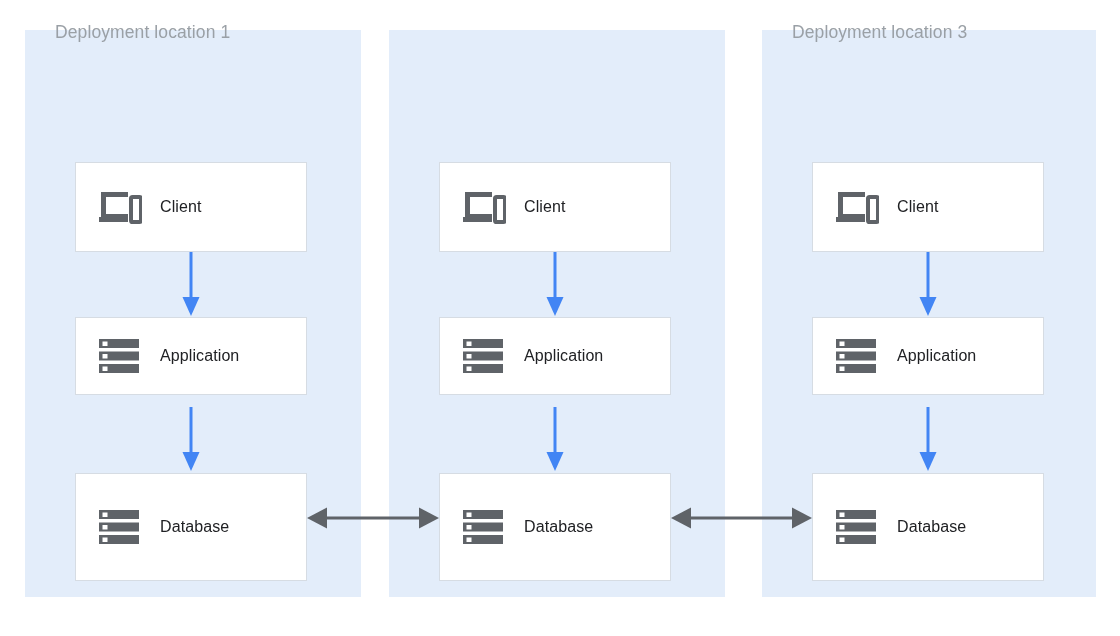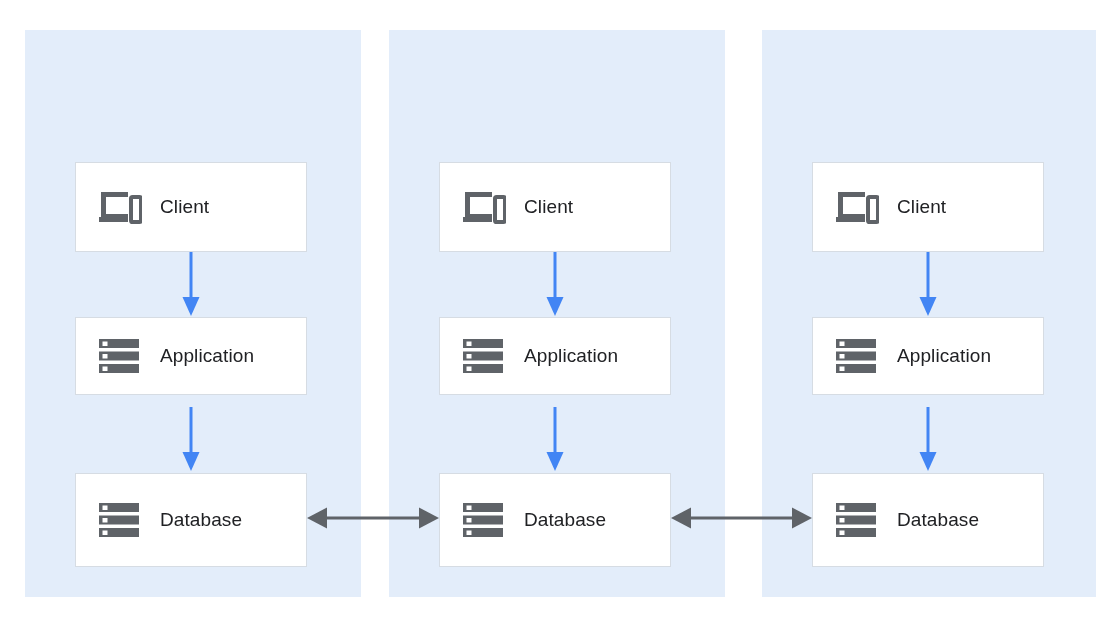--- a/index.html
+++ b/index.html
@@ -50,31 +50,31 @@
   .node {
     position: absolute;
     background: #ffffff;
     border: 1px solid #d6dce3;
     box-sizing: border-box;
     display: flex;
     align-items: center;
     padding-left: 22px;
   }
   .node-label {
-    font-size: 19px;
+    font-size: 16px;
     color: #202124;
     white-space: nowrap;
     margin-left: 18px;
     letter-spacing: 0.1px;
   }
 
   
   .n-client  { top: 162px; height: 90px; }
   .n-app     { top: 317px; height: 78px; }
-  .n-db      { top: 473px; height: 94px; align-items: center; }
+  .n-db      { top: 473px; height: 108px; align-items: center; }
 
   .col-1 .node { left: 75px;  width: 232px; }
   .col-2 .node { left: 439px; width: 232px; }
   .col-3 .node { left: 812px; width: 232px; }
 
   
   .icon {
     flex: 0 0 auto;
     width: 44px;
     height: 38px;
@@ -105,20 +105,21 @@
   .h-arrow svg { display: block; }
   .ha-1 { left: 306px; width: 134px; }
   .ha-2 { left: 670px; width: 143px; }
 </style>
 </head>
 <body>
 
 <div id="diagram">
 
   <div class="panel panel-1"></div>
+  <div class="panel-label" style="left:55px;">Deployment location 1</div>
 
   <div class="col-1">
 
     <div class="node n-client">
       <span class="icon">
         <svg width="44" height="38" viewBox="0 0 44 38" xmlns="http://www.w3.org/2000/svg">
           <path d="M3 4 h27 v5 H8 v17 h22 v5 H3 Z" fill="#5f6368"></path>
           <rect x="1" y="29" width="29" height="5" fill="#5f6368"></rect>
           <rect x="33" y="9" width="10" height="25" rx="1.6" fill="none" stroke="#5f6368" stroke-width="4"></rect>
         </svg>
@@ -221,20 +222,21 @@
           <rect x="4.5" y="17" width="5" height="4.5" fill="#ffffff"></rect>
           <rect x="1" y="27" width="40" height="9" fill="#5f6368"></rect>
           <rect x="4.5" y="29.5" width="5" height="4.5" fill="#ffffff"></rect>
         </svg>
       </span>
       <span class="node-label">Database</span>
     </div>
   </div>
 
   <div class="panel panel-3"></div>
+  <div class="panel-label" style="left:792px;">Deployment location 3</div>
 
   <div class="col-3">
 
     <div class="node n-client">
       <span class="icon">
         <svg width="44" height="38" viewBox="0 0 44 38" xmlns="http://www.w3.org/2000/svg">
           <path d="M3 4 h27 v5 H8 v17 h22 v5 H3 Z" fill="#5f6368"></path>
           <rect x="1" y="29" width="29" height="5" fill="#5f6368"></rect>
           <rect x="33" y="9" width="10" height="25" rx="1.6" fill="none" stroke="#5f6368" stroke-width="4"></rect>
         </svg>

